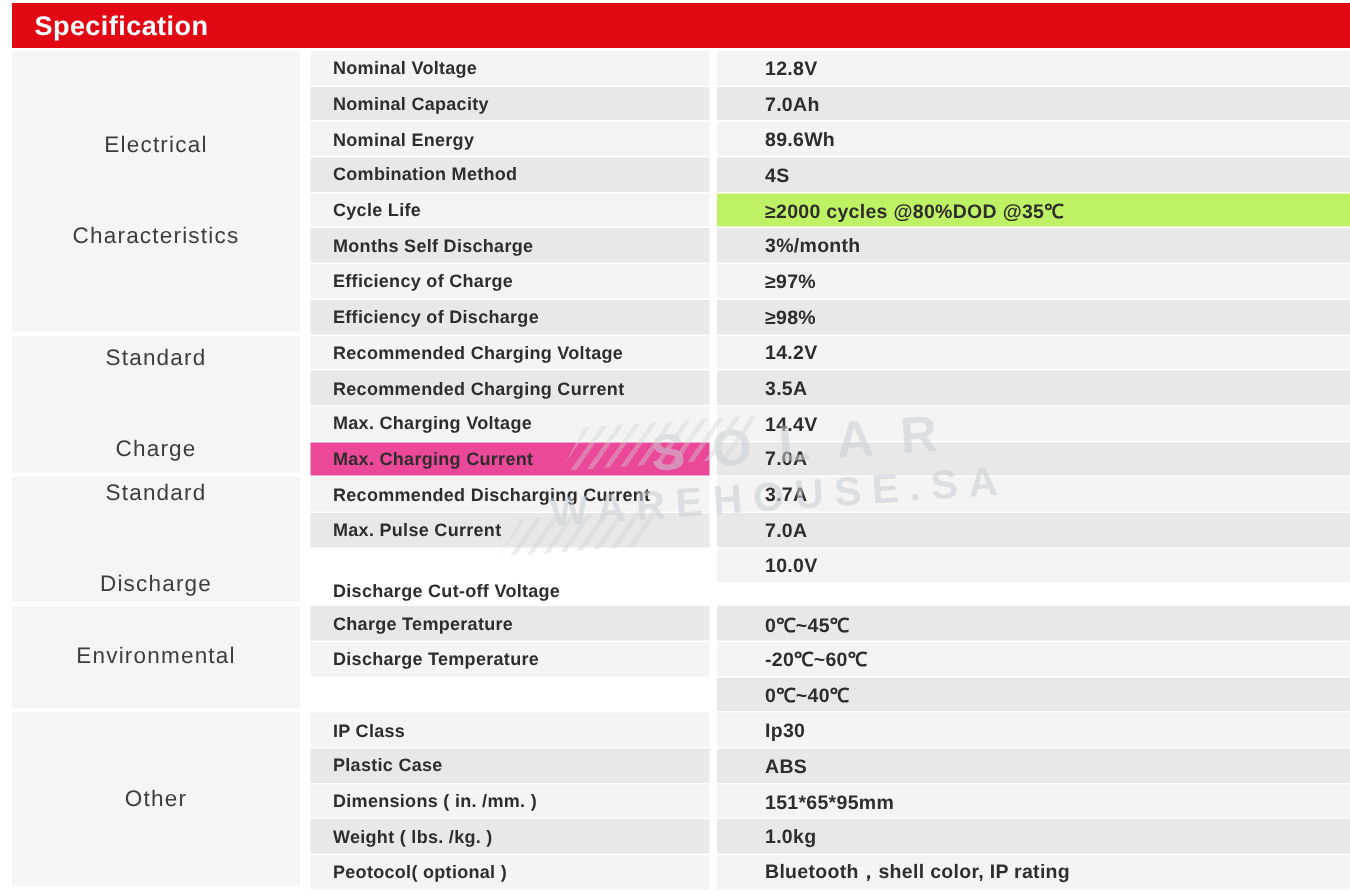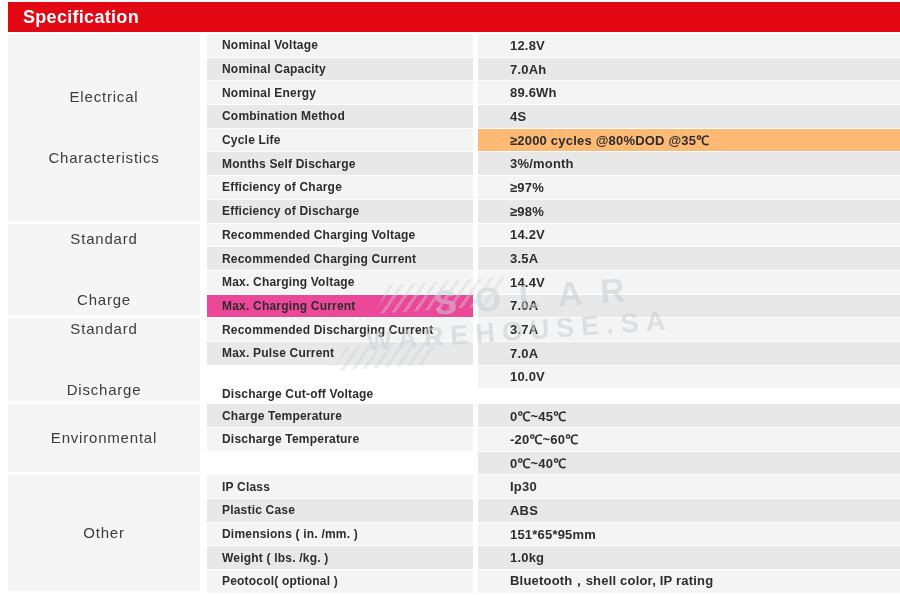--- a/index.html
+++ b/index.html
@@ -77,21 +77,21 @@
           <div class="row">
             <div class="param-cell" style="background: rgb(244, 244, 244);">Nominal  Energy</div>
             <div class="value-cell" style="background: rgb(244, 244, 244);">89.6Wh</div>
           </div>
           <div class="row">
             <div class="param-cell" style="background: rgb(232, 232, 232);">Combination Method</div>
             <div class="value-cell" style="background: rgb(232, 232, 232);">4S</div>
           </div>
           <div class="row">
             <div class="param-cell" style="background: rgb(244, 244, 244);">Cycle  Life</div>
-            <div class="value-cell" style="background: #fdba74;">≥2000 cycles @80%DOD @35℃</div>
+            <div class="value-cell" style="background: #bef264;">≥2000 cycles @80%DOD @35℃</div>
           </div>
           <div class="row">
             <div class="param-cell" style="background: rgb(232, 232, 232);">Months Self Discharge</div>
             <div class="value-cell" style="background: rgb(232, 232, 232);">3%/month</div>
           </div>
           <div class="row">
             <div class="param-cell" style="background: rgb(244, 244, 244);">Efficiency of Charge</div>
             <div class="value-cell" style="background: rgb(244, 244, 244);">≥97%</div>
           </div>
           <div class="row">

